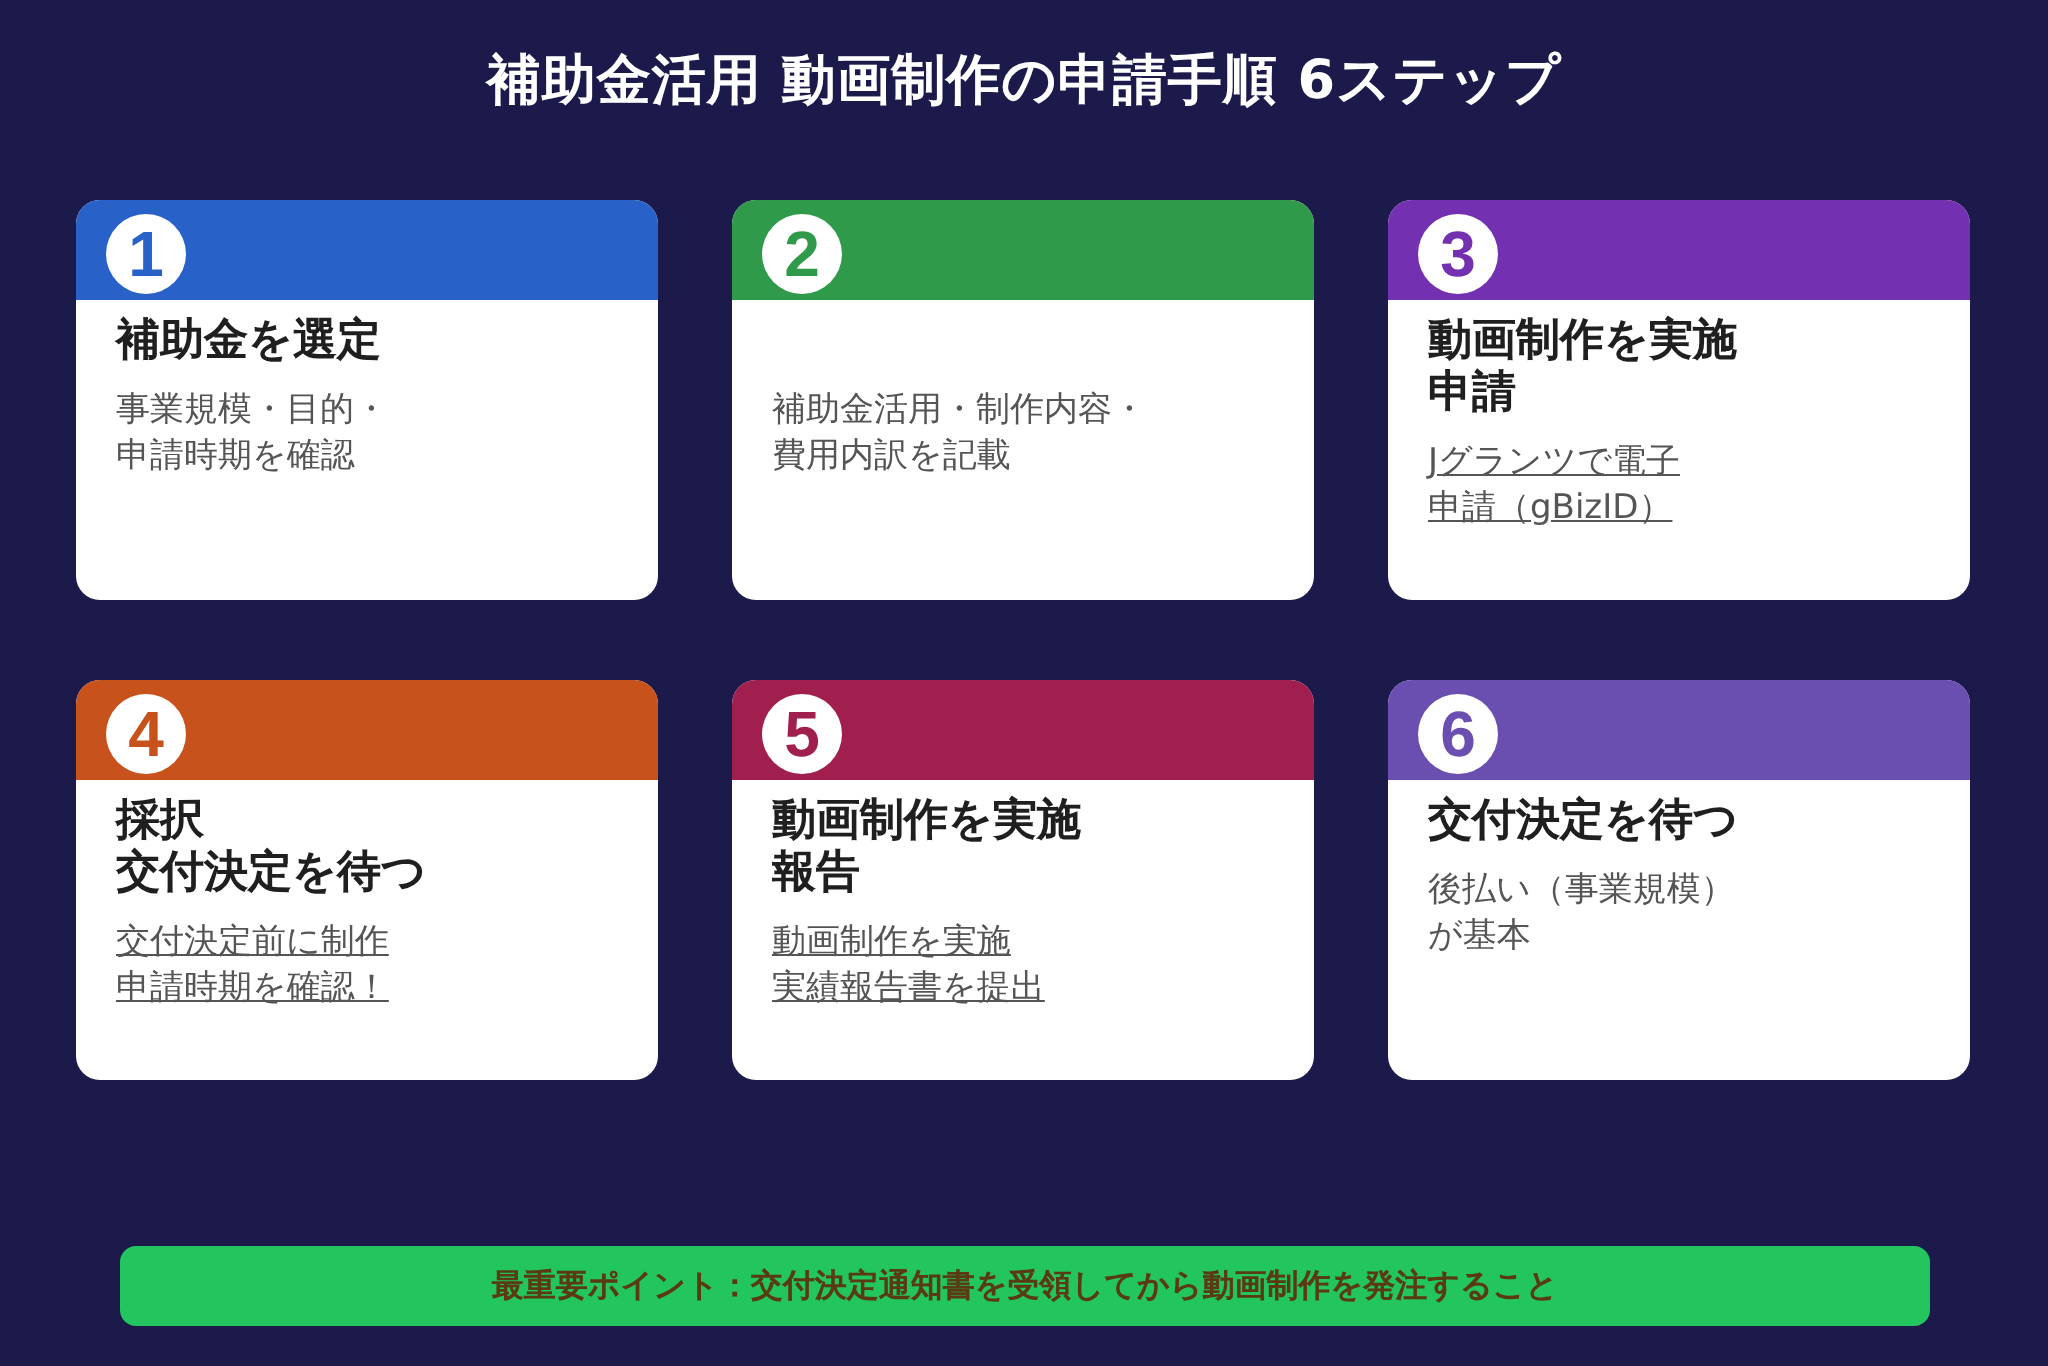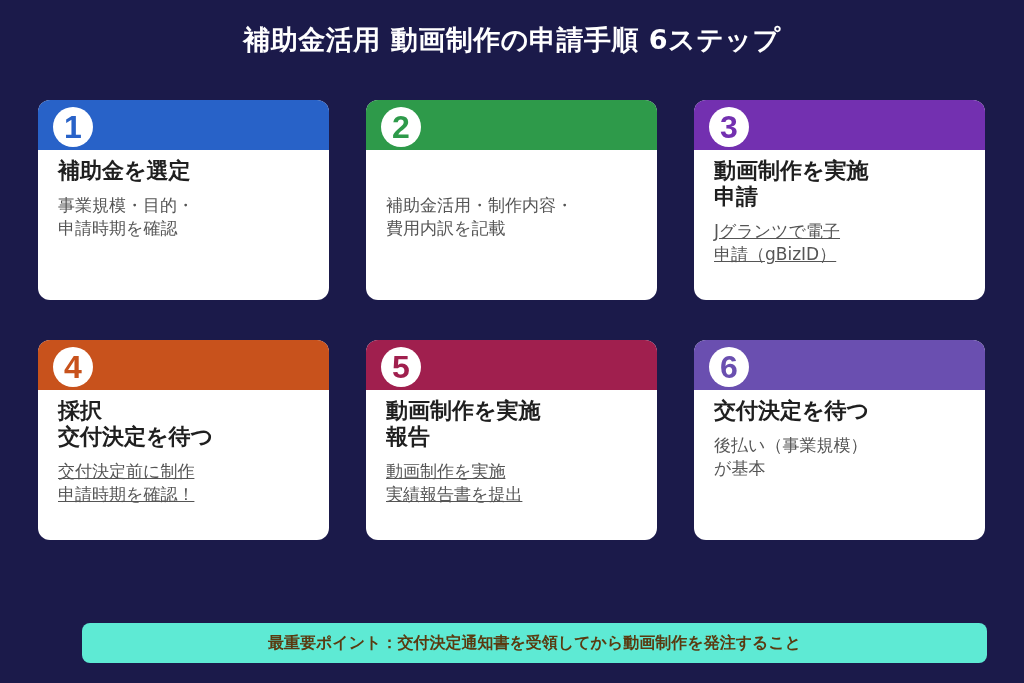--- a/index.html
+++ b/index.html
@@ -40,23 +40,23 @@
   .c1 { left: 38px; top: 100px; }
   .c2 { left: 366px; top: 100px; }
   .c3 { left: 694px; top: 100px; }
   .c4 { left: 38px; top: 340px; }
   .c5 { left: 366px; top: 340px; }
   .c6 { left: 694px; top: 340px; }
   .d1 { top: 94px; }
   .d2 { top: 120px; text-decoration: underline; }
   .banner {
     position: absolute; left: 60px; top: 623px; width: 905px; height: 40px;
-    background: #5eead4; border-radius: 8px;
+    background: #22c55e; border-radius: 8px;
     text-align: center; line-height: 40px;
-    color: #5a3a10; font-weight: bold; font-size: 16px; margin-left: 22px;
+    color: #5a3a10; font-weight: bold; font-size: 16px;
   }
 </style>
 </head>
 <body>
 
 <div class="title">補助金活用 動画制作の申請手順 6ステップ</div>
 
 <div class="card c1">
   <div class="card-head" style="background: rgb(40, 98, 200);">
     <div class="num" style="color: rgb(40, 98, 200);">1</div>

